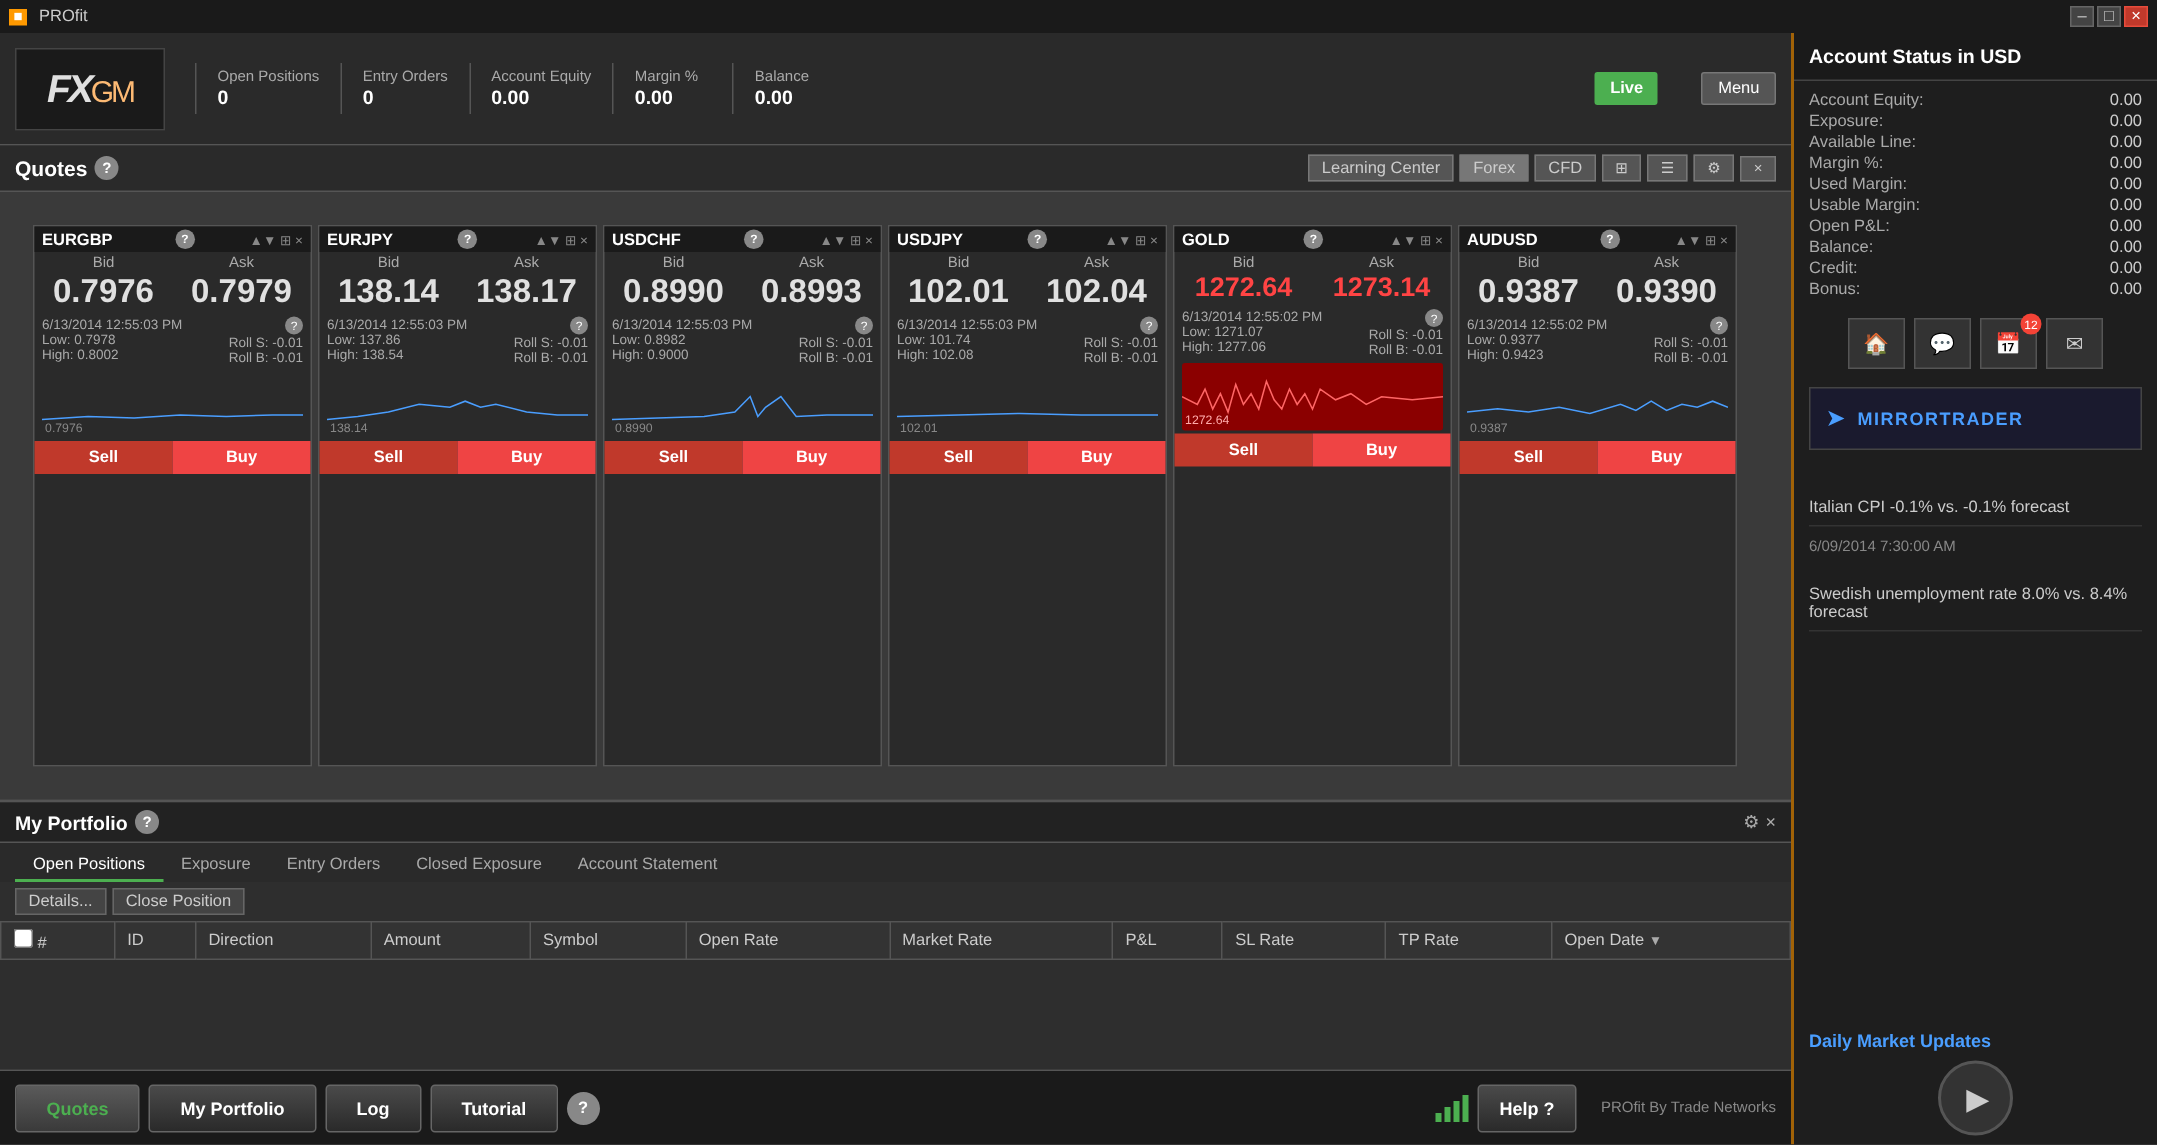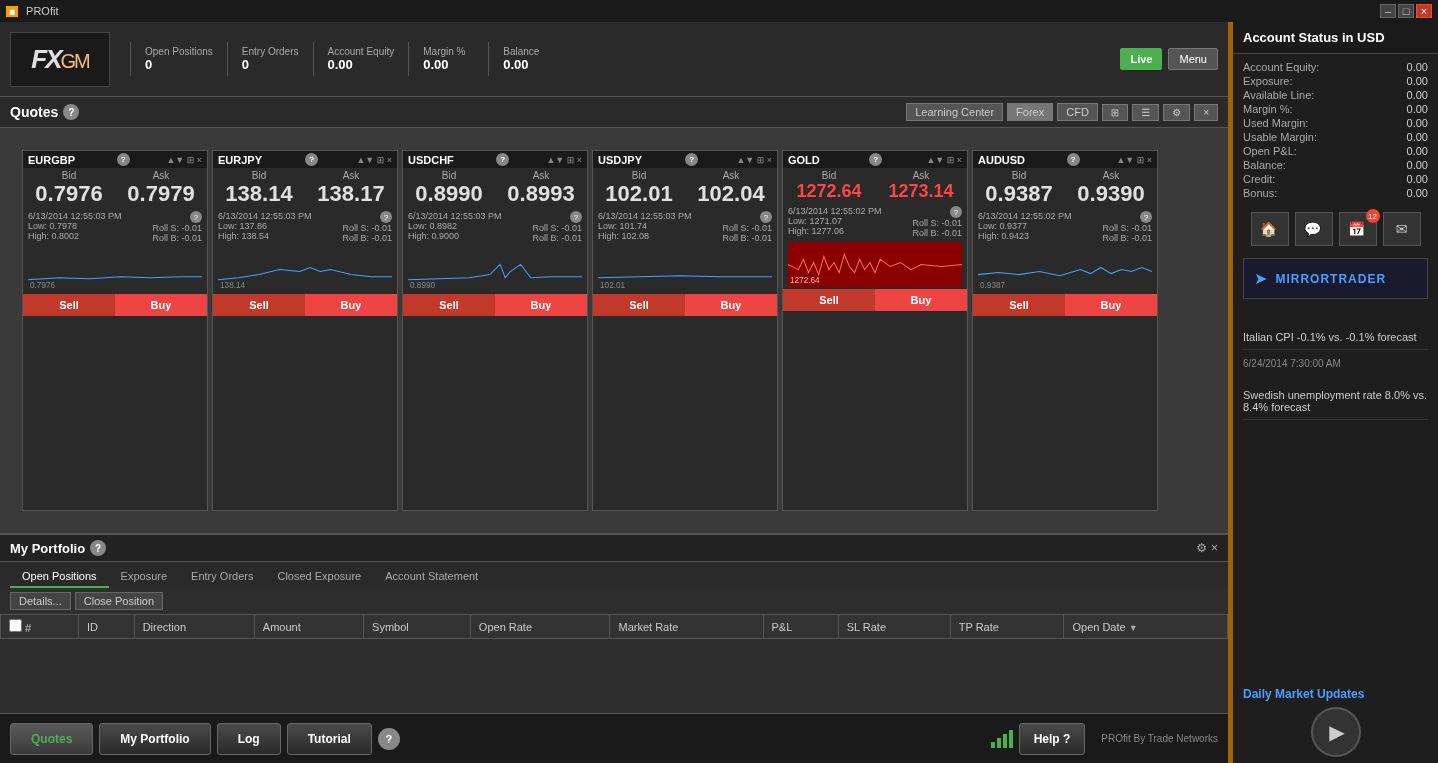--- a/index.html
+++ b/index.html
@@ -4,32 +4,32 @@
   <style>
     * { margin: 0; padding: 0; box-sizing: border-box; }
     body { width: 1438px; height: 763px; background: #3a3a3a; font-family: Arial, sans-serif; font-size: 11px; color: #ccc; overflow: hidden; }
 
     
     #titlebar { background: #1a1a1a; height: 22px; display: flex; align-items: center; padding: 0 6px; color: #ccc; font-size: 11px; }
 
     
     #main-container { display: flex; height: 741px; }
     #left-content { flex: 1; display: flex; flex-direction: column; overflow: hidden; }
-    #right-panel { width: 210px; background: #1e1e1e; display: flex; flex-direction: column; border-left: 5px solid #a16207; }
+    #right-panel { width: 244px; background: #1e1e1e; display: flex; flex-direction: column; border-left: 2px solid #a16207; }
 
     
     #header { background: #2a2a2a; height: 75px; display: flex; align-items: center; padding: 0 10px; border-bottom: 1px solid #555; }
     #fxgm-logo { width: 100px; height: 55px; background: #1a1a1a; border: 1px solid #444; display: flex; align-items: center; justify-content: center; margin-right: 20px; }
     #header-stats { display: flex; gap: 0; flex: 1; }
     .header-stat { border-left: 1px solid #555; padding: 4px 14px; min-width: 80px; }
     .header-stat-label { color: #aaa; font-size: 10px; }
     .header-stat-value { color: #fff; font-size: 13px; font-weight: bold; }
     #header-buttons { display: flex; gap: 6px; margin-left: auto; }
     .live-btn { background: #4caf50; color: #fff; border: none; padding: 4px 10px; font-weight: bold; cursor: pointer; border-radius: 2px; font-size: 11px; }
-    .menu-btn { background: #555; color: #fff; border: 1px solid #777; padding: 4px 10px; cursor: pointer; border-radius: 2px; font-size: 11px; }
+    .menu-btn { background: #555; color: #fff; border: 1px solid #777; padding: 4px 10px; cursor: pointer; border-radius: 2px; font-size: 11px; margin-left: 23px; }
 
     
     #quotes-section { background: #3a3a3a; flex: 1; display: flex; flex-direction: column; overflow: hidden; }
     #quotes-header { background: #2a2a2a; padding: 6px 10px; display: flex; align-items: center; border-bottom: 1px solid #555; }
     .quotes-title { color: #fff; font-size: 14px; font-weight: bold; }
     .help-icon { background: #888; color: #fff; border-radius: 50%; width: 16px; height: 16px; display: inline-flex; align-items: center; justify-content: center; font-size: 10px; font-weight: bold; margin-left: 5px; cursor: pointer; }
     #quotes-toolbar { margin-left: auto; display: flex; gap: 4px; align-items: center; }
     .toolbar-btn { background: #555; color: #ccc; border: 1px solid #777; padding: 2px 8px; cursor: pointer; font-size: 11px; }
     .toolbar-btn.active { background: #777; }
 
@@ -531,21 +531,21 @@
     </div>
     <div id="mirror-trader">
       <span style="color:#4a9eff; font-size:16px;">➤</span>
       <span class="mirror-logo" style="color:#4a9eff; font-weight:bold; text-transform:uppercase; letter-spacing:1px; font-size:12px;">MirrorTrader</span>
     </div>
     <div id="news-section">
       <div class="news-item">
         <div class="news-text">Italian CPI -0.1% vs. -0.1% forecast</div>
       </div>
       <div class="news-item">
-        <div class="news-date">6/24/2014 7:30:00 AM</div>
+        <div class="news-date">6/09/2014 7:30:00 AM</div>
         <div class="news-text">Swedish unemployment rate 8.0% vs. 8.4% forecast</div>
       </div>
     </div>
     <div id="daily-market">
       <div class="daily-title">Daily Market Updates</div>
       <div class="play-btn-circle">
         <span>▶</span>
       </div>
     </div>
   </div>

